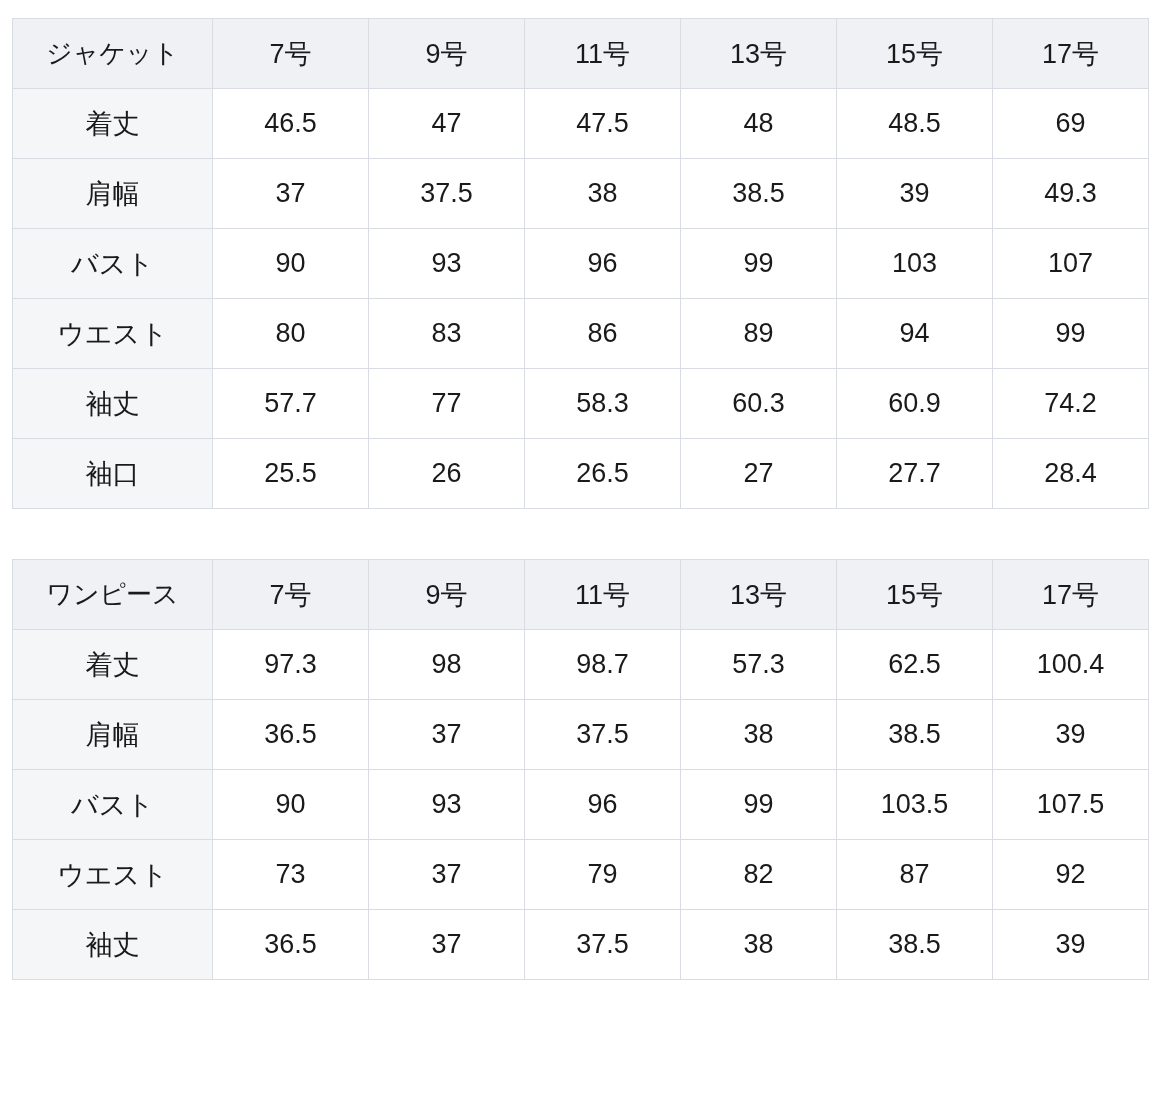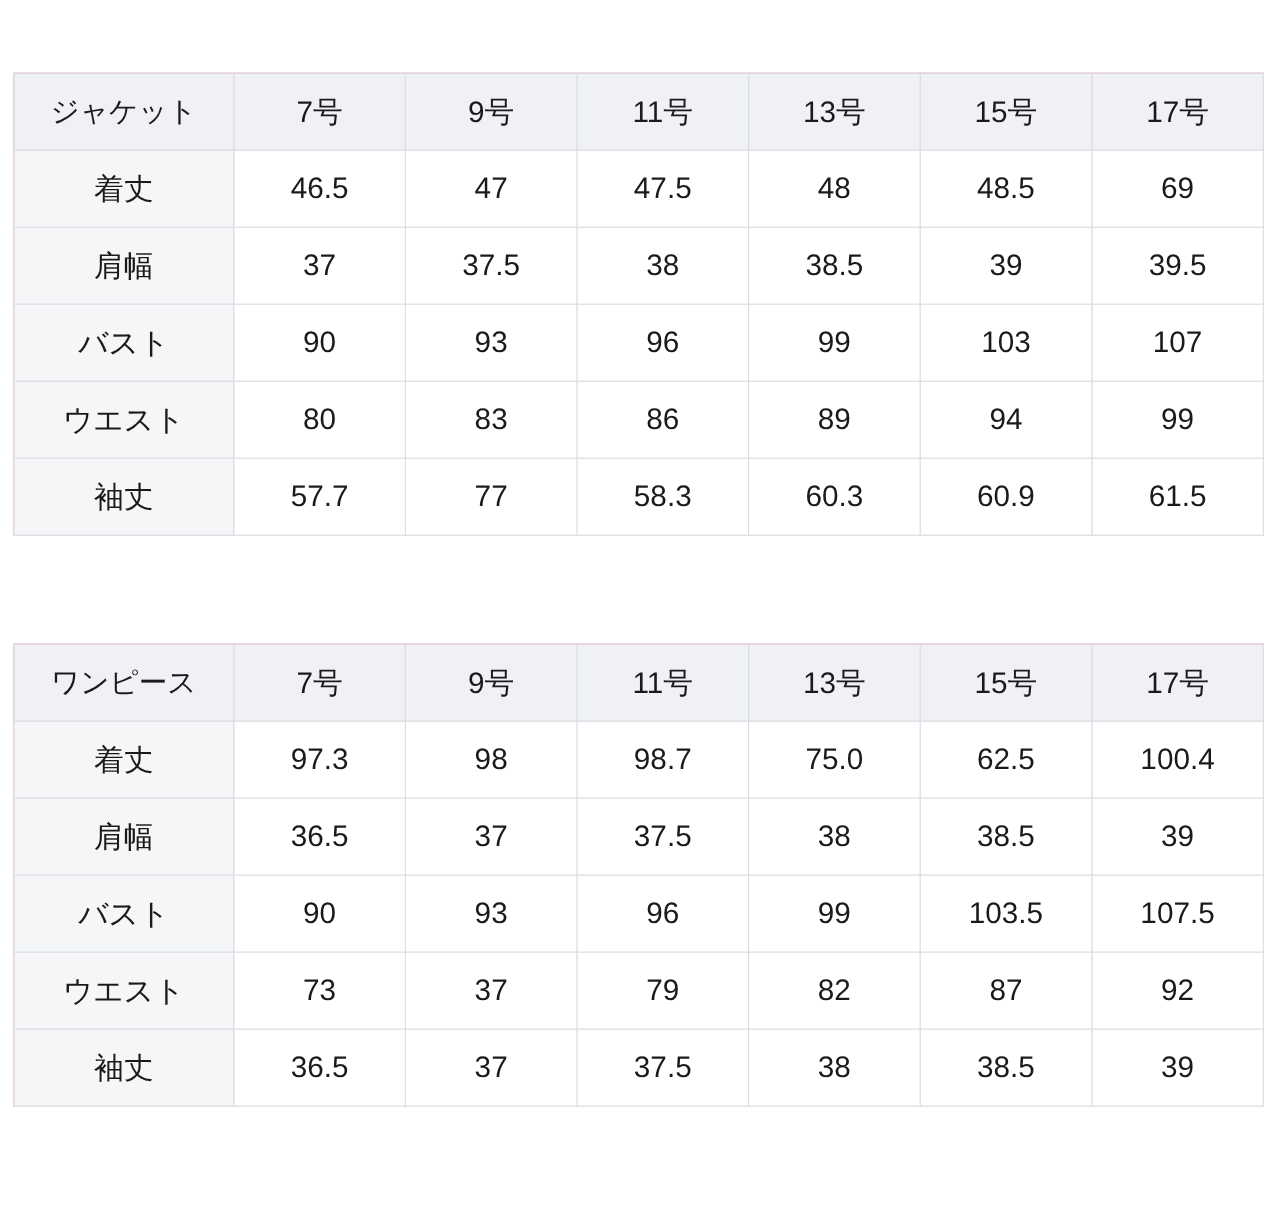--- a/index.html
+++ b/index.html
@@ -16,22 +16,21 @@
   }
   .page {
     width: 1160px;
     box-sizing: border-box;
     padding: 18px 12px 0 12px;
   }
   table.size-table {
     width: 1136px;
     border-collapse: collapse;
     table-layout: fixed;
-    background: #f9a8d4;
-    margin-top: 48px;
+    background: #ec4899;
   }
   table.size-table + .gap {
     height: 50px;
   }
   table.size-table td,
   table.size-table th {
     border: 1px solid #d9dde3;
     text-align: center;
     vertical-align: middle;
     font-weight: normal;
@@ -94,21 +93,21 @@
         <td>48.5</td>
         <td>69</td>
       </tr>
       <tr>
         <th class="rowhead">肩幅</th>
         <td>37</td>
         <td>37.5</td>
         <td>38</td>
         <td>38.5</td>
         <td>39</td>
-        <td>39.5</td>
+        <td>49.3</td>
       </tr>
       <tr>
         <th class="rowhead">バスト</th>
         <td>90</td>
         <td>93</td>
         <td>96</td>
         <td>99</td>
         <td>103</td>
         <td>107</td>
       </tr>
@@ -121,21 +120,30 @@
         <td>94</td>
         <td>99</td>
       </tr>
       <tr>
         <th class="rowhead">袖丈</th>
         <td>57.7</td>
         <td>77</td>
         <td>58.3</td>
         <td>60.3</td>
         <td>60.9</td>
-        <td>61.5</td>
+        <td>74.2</td>
+      </tr>
+      <tr>
+        <th class="rowhead">袖口</th>
+        <td>25.5</td>
+        <td>26</td>
+        <td>26.5</td>
+        <td>27</td>
+        <td>27.7</td>
+        <td>28.4</td>
       </tr>
     </tbody>
   </table>
 
   <div class="gap"></div>
 
   <table class="size-table">
     <colgroup>
       <col class="label-col">
       <col class="data-col">
@@ -155,21 +163,21 @@
         <th>15号</th>
         <th>17号</th>
       </tr>
     </thead>
     <tbody>
       <tr>
         <th class="rowhead">着丈</th>
         <td>97.3</td>
         <td>98</td>
         <td>98.7</td>
-        <td>75.0</td>
+        <td>57.3</td>
         <td>62.5</td>
         <td>100.4</td>
       </tr>
       <tr>
         <th class="rowhead">肩幅</th>
         <td>36.5</td>
         <td>37</td>
         <td>37.5</td>
         <td>38</td>
         <td>38.5</td>

